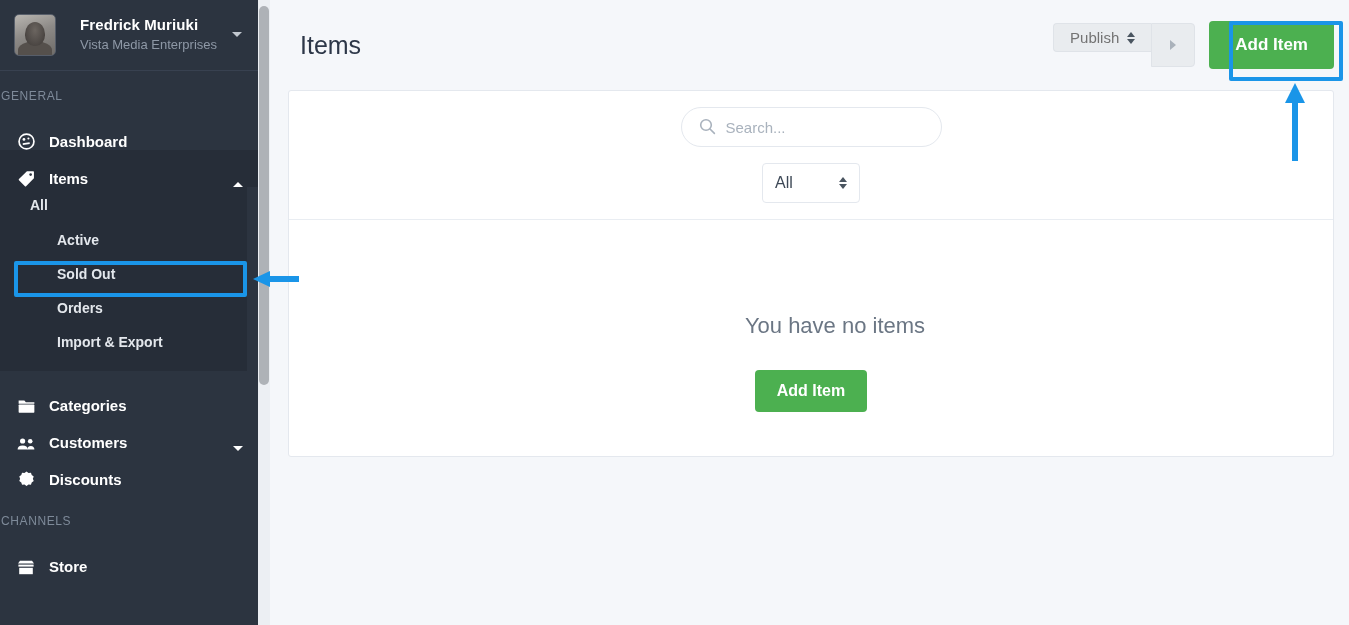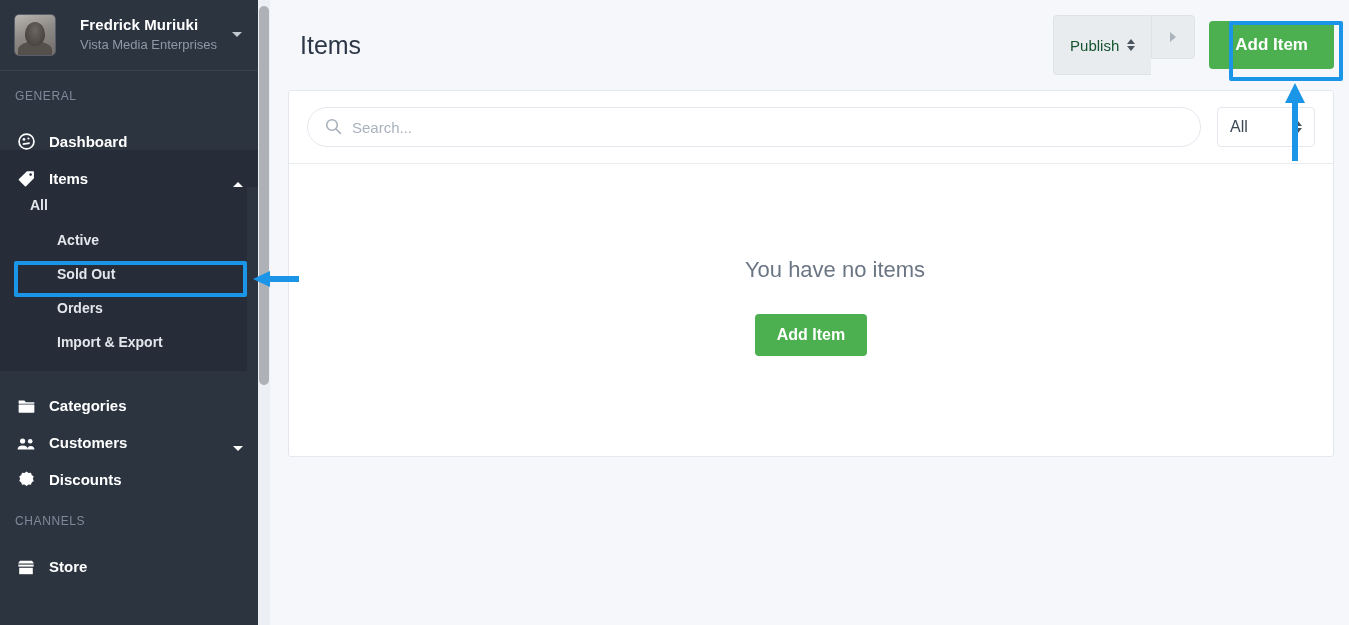--- a/index.html
+++ b/index.html
@@ -62,21 +62,21 @@
     width: 0; height: 0;
     border-left: 5px solid transparent;
     border-right: 5px solid transparent;
     border-top: 5px solid #c2c8d0;
   }
 
   .section-label {
     color: #7e8a99;
     font-size: 12px;
     letter-spacing: .6px;
-    padding: 18px 0 10px 15px;
+    padding: 18px 0 10px 1px;
   }
 
   .nav-item {
     display: flex; align-items: flex-end;
     height: 37px;
     padding: 0 15px 0 15px;
     color: #ffffff;
     font-size: 15px;
     font-weight: bold;
     position: relative;
@@ -150,26 +150,26 @@
     padding: 0 15px 0 30px;
   }
   .page-title {
     font-size: 25px;
     color: #2d3748;
     flex: 1;
   }
   .btn-group { display: flex; margin-right: 14px; }
   .publish-select {
     display: flex; align-items: center; justify-content: center;
-    height: 60px; padding: 0 16px;
+    height: 29px; padding: 0 16px;
     background: #e9ecef;
     border: 1px solid #dfe3e8;
     border-right: none;
     border-radius: 4px 0 0 4px;
-    color: #14532d;
+    color: #737373;
     font-size: 15px;
     cursor: pointer;
     margin-left: 21px;
   }
   .updown {
     display: inline-flex; flex-direction: column;
     margin-left: 8px; line-height: 0;
   }
   .updown i {
     display: block; width: 0; height: 0;
@@ -211,20 +211,21 @@
     background: #ffffff;
     border: 1px solid #e4e8ee;
     border-radius: 3px;
     height: 367px;
   }
   .card-head {
     display: flex; align-items: center;
     padding: 16px 18px;
     border-bottom: 1px solid #e9edf2;
     gap: 16px;
+    flex-direction: column;
   }
   .search-wrap {
     flex: 1;
     position: relative;
     height: 40px;
   }
   .search-input {
     width: 100%; height: 40px;
     border: 1px solid #e4e8ee;
     border-radius: 20px;

